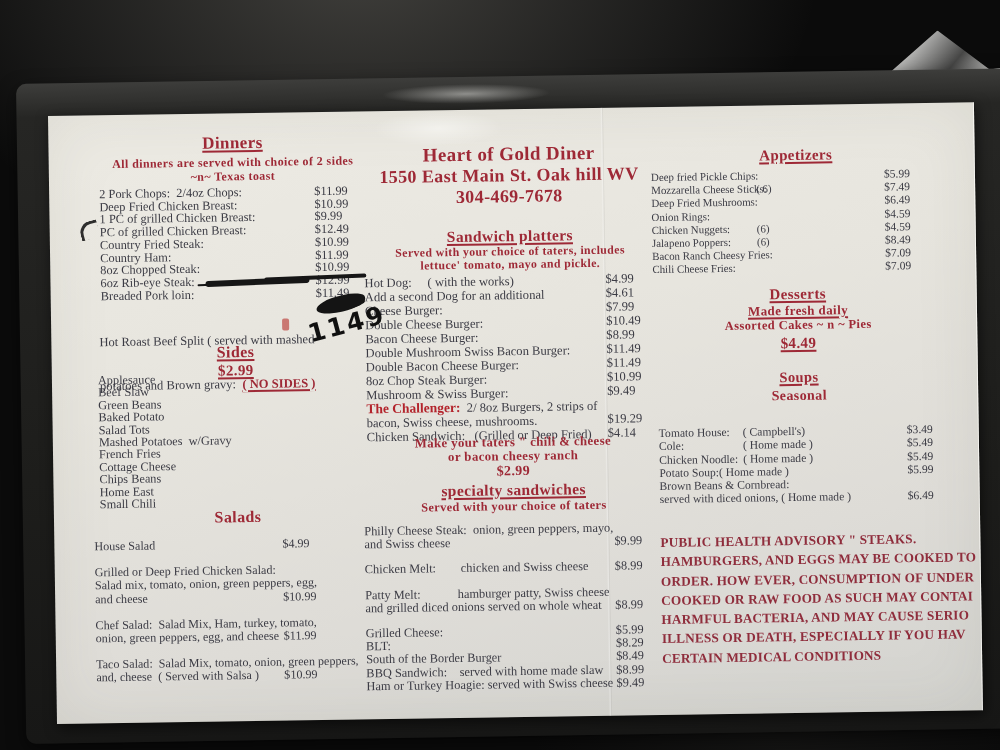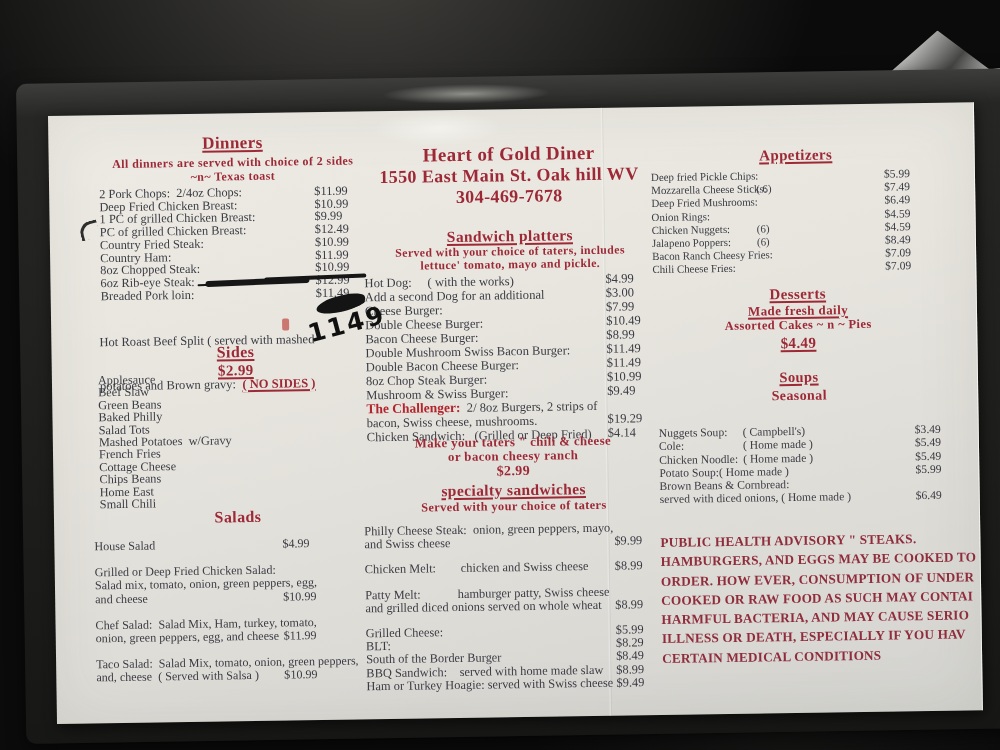--- a/index.html
+++ b/index.html
@@ -89,21 +89,21 @@
   .desserts{position:absolute;top:138px;left:0;width:294px;}
   .desserts .t{font-size:15px;line-height:18px;}
   .desserts .l1{font-size:13px;line-height:15px;}
   .desserts .l2{font-size:12.5px;line-height:15px;}
   .desserts .p{font-size:15px;line-height:21px;}
   .soups-head{position:absolute;top:222px;left:0;width:294px;}
   .soups-head .t{font-size:14.5px;line-height:17px;}
   .soups-head .s{font-size:14px;line-height:20px;}
   .soups-list{position:absolute;top:278px;left:6px;width:100%;font-size:11.6px;line-height:13.3px;}
   .soups-list .note{position:absolute;left:84px;}
-  .soups-list .price{position:absolute;left:256px;}
+  .soups-list .price{position:absolute;left:248px;}
   .advisory{position:absolute;top:384px;left:6px;width:340px;}
   .adv-line{font-weight:bold;color:#8f2d3c;font-size:13.2px;line-height:19.3px;
             letter-spacing:.2px;white-space:nowrap;}
 
   
   .pen-hook{position:absolute;left:30px;top:106px;width:16px;height:15px;
     border-left:3px solid #1a1a1a;border-top:3px solid #1a1a1a;border-radius:12px 0 0 0;
     transform:rotate(-14deg);opacity:.9;}
   .scribble-line{position:absolute;left:155px;top:166px;width:104px;height:6px;background:#161616;
     border-radius:4px;transform:rotate(-1.5deg);
@@ -200,21 +200,21 @@
 
           <div class="row">
             <span class="nm">Beef Slaw</span>
           </div>
 
           <div class="row">
             <span class="nm">Green Beans</span>
           </div>
 
           <div class="row">
-            <span class="nm">Baked Philly</span>
+            <span class="nm">Baked Potato</span>
           </div>
 
           <div class="row">
             <span class="nm">Salad Tots</span>
           </div>
 
           <div class="row">
             <span class="nm">Mashed Potatoes  w/Gravy</span>
           </div>
 
@@ -280,21 +280,21 @@
       </div>
       <div class="platters-list">
 
           <div class="row">
             <span class="red-label"></span><span class="nm">Hot Dog:     ( with the works)</span>
             <span class="price">$4.99</span>
           </div>
 
           <div class="row">
             <span class="red-label"></span><span class="nm">Add a second Dog for an additional</span>
-            <span class="price">$3.00</span>
+            <span class="price">$4.61</span>
           </div>
 
           <div class="row">
             <span class="red-label"></span><span class="nm">Cheese Burger:</span>
             <span class="price">$7.99</span>
           </div>
 
           <div class="row">
             <span class="red-label"></span><span class="nm">Double Cheese Burger:</span>
             <span class="price">$10.49</span>
@@ -457,21 +457,21 @@
         <div class="hd l2">Assorted Cakes ~ n ~ Pies</div>
         <div class="hd u p">$4.49</div>
       </div>
       <div class="soups-head ctr">
         <div class="hd u t">Soups</div>
         <div class="hd s">Seasonal</div>
       </div>
       <div class="soups-list">
 
           <div class="row">
-            <span class="nm">Nuggets Soup:</span>
+            <span class="nm">Tomato House:</span>
             <span class="note">( Campbell's)</span>
             <span class="price">$3.49</span>
           </div>
 
           <div class="row">
             <span class="nm">Cole:</span>
             <span class="note">( Home made )</span>
             <span class="price">$5.49</span>
           </div>
 

